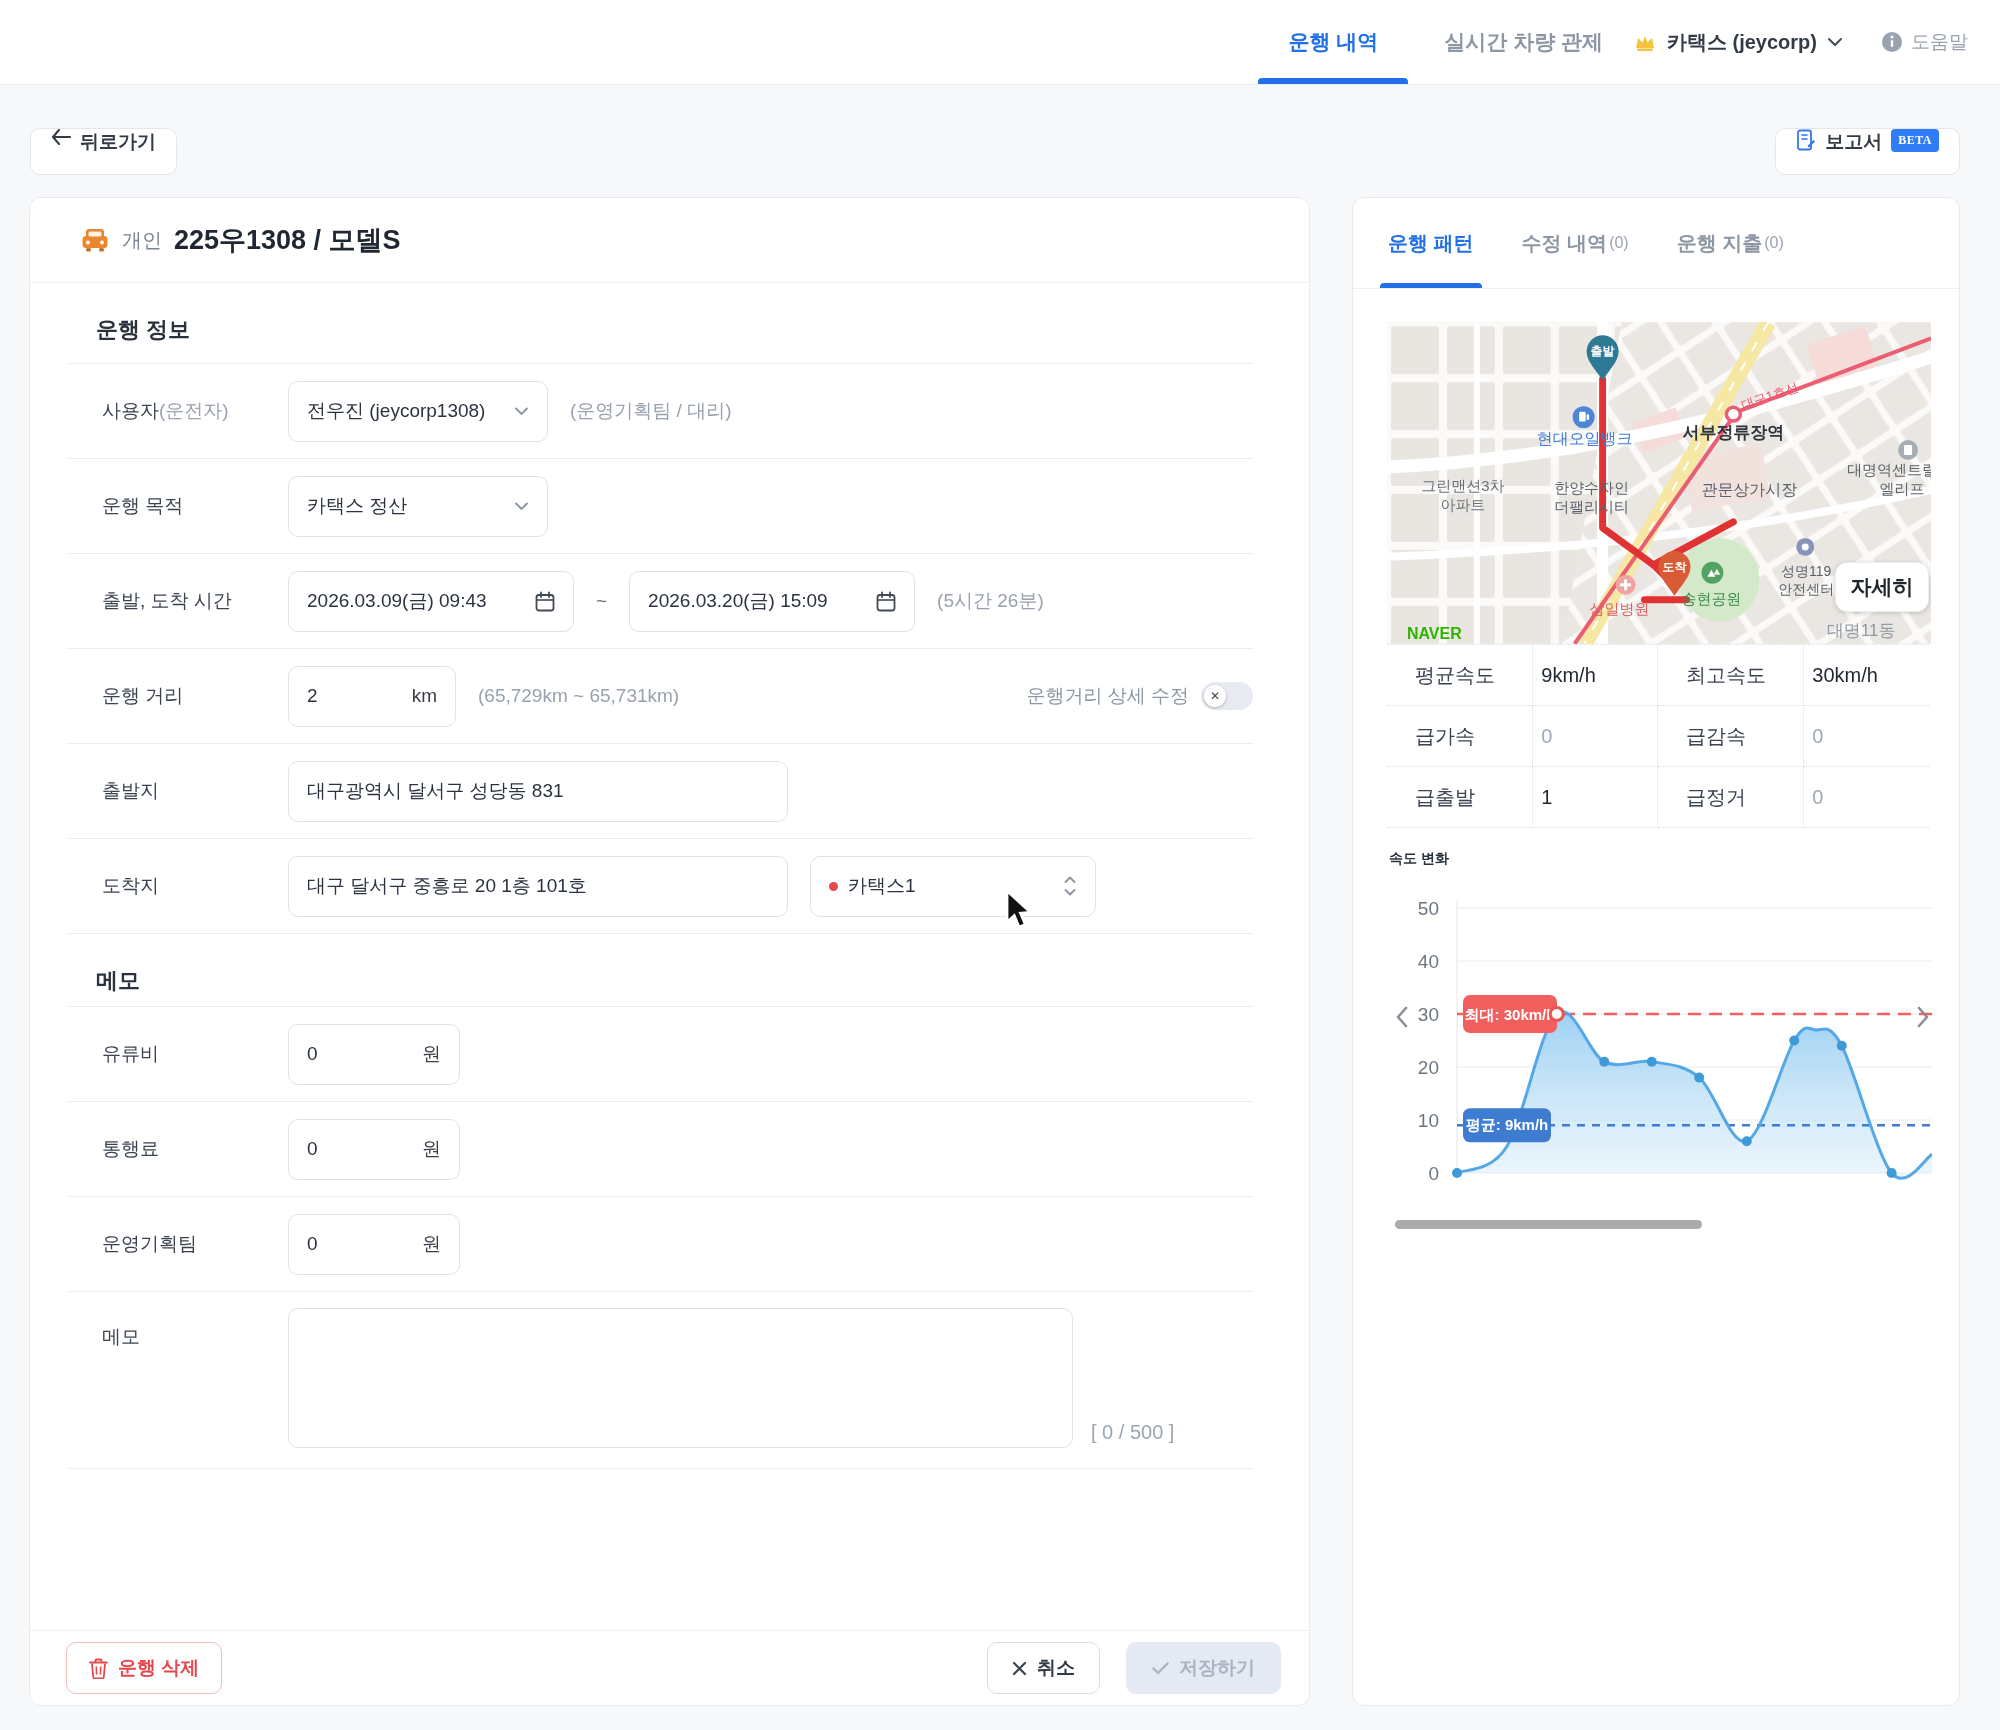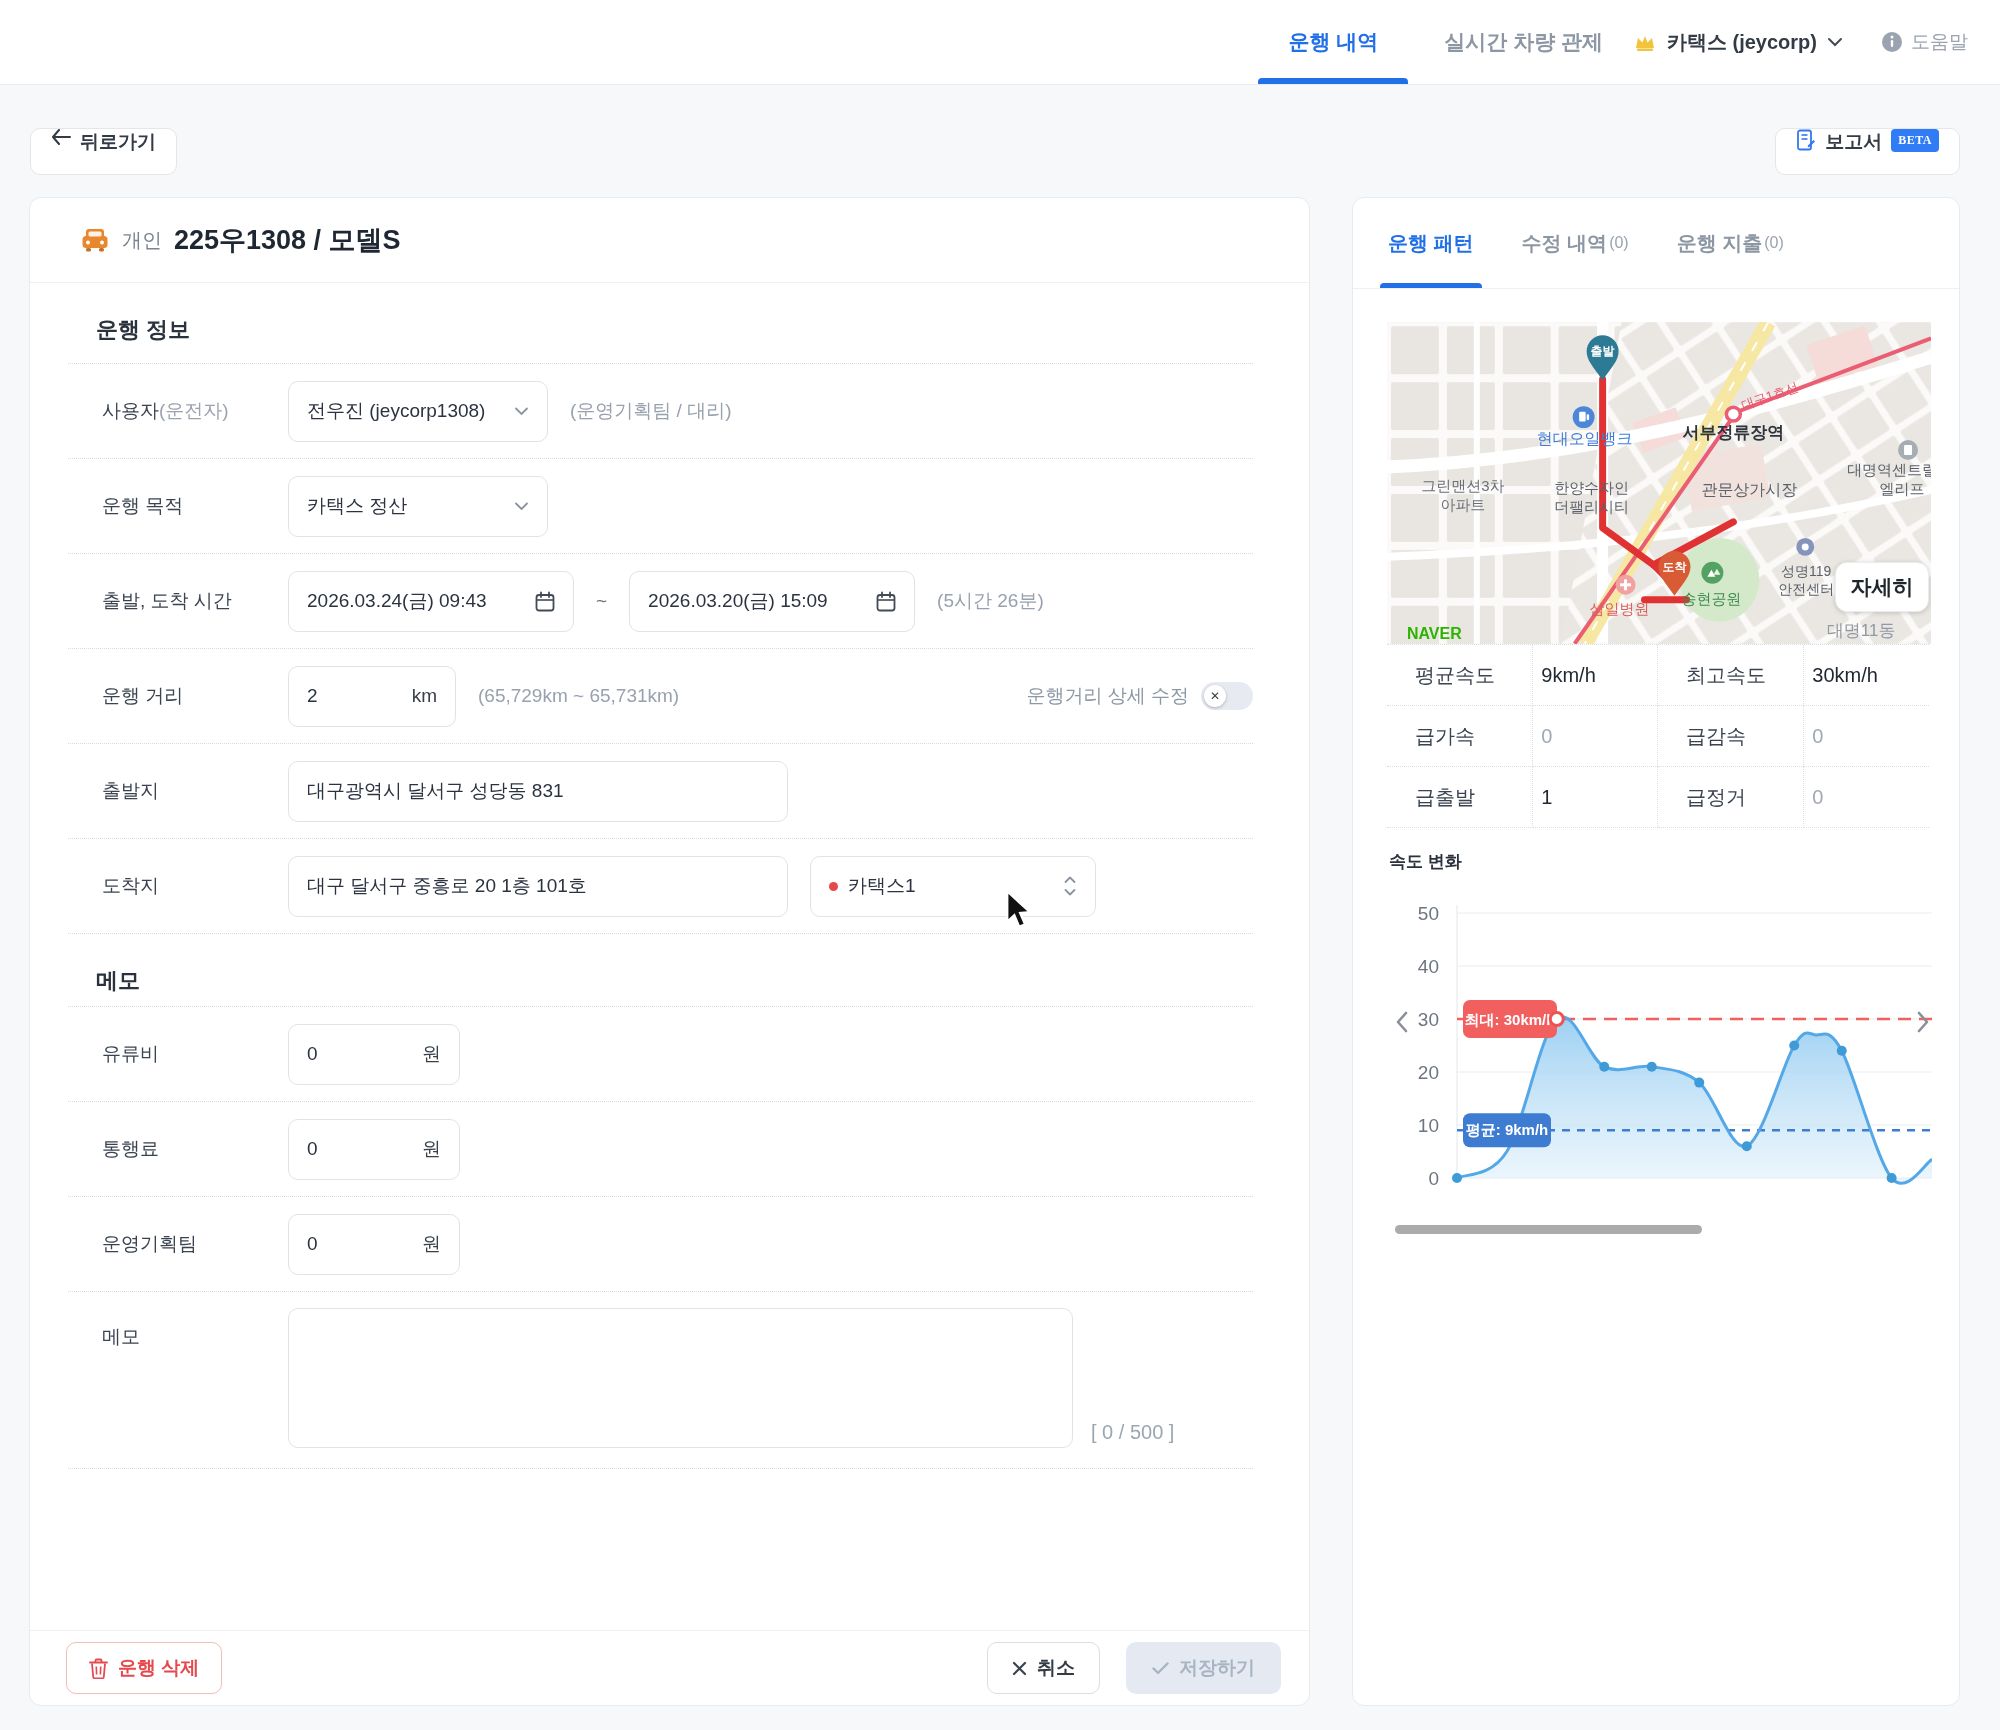--- a/index.html
+++ b/index.html
@@ -64,21 +64,21 @@
   .ptab .cnt{font-size:16px;font-weight:normal;color:#9aa3af;margin-left:2px;}
   .panel-body{padding:33px 30px 0 34px;}
   .mapbox{position:relative;width:544px;height:322px;overflow:hidden;background:#f1efec;cursor:grab;}
   .map-detail-btn{position:absolute;right:2px;top:240px;width:94px;height:50px;background:#fff;border:1px solid #ececec;border-radius:12px;box-shadow:0 1px 5px rgba(0,0,0,.18);font-size:21px;font-weight:bold;color:#1f252c;cursor:pointer;font-family:inherit;}
   .stats{display:grid;grid-template-columns:27% 23% 27% 23%;}
   .scell{height:61px;display:flex;align-items:center;border-bottom:1px dotted #d9dee4;font-size:20px;color:#1f2630;padding-left:8px;box-sizing:border-box;}
   .scell.lab{color:#3a4350;padding-left:28px;}
   .scell.csep{border-right:1px dotted #d9dee4;}
   .scell.dim{color:#a0a8b3;}
   .stats{border-top:1px dotted #d9dee4;}
-  .chart-title{font-size:17px;font-weight:bold;color:#2a323d;margin:22px 0 8px 2px;}
+  .chart-title{font-size:14px;font-weight:bold;color:#2a323d;margin:22px 0 8px 2px;}
   .chart-wrap{position:relative;width:545px;}
   .chev{position:absolute;width:26px;height:26px;display:flex;align-items:center;justify-content:center;cursor:pointer;top:128px;}
   .chev.l{left:2px;} .chev.r{right:-4px;}
   .hscroll{margin:20px 0 0 8px;width:500px;height:9px;}
   .hthumb{width:307px;height:9px;border-radius:5px;background:#ababab;cursor:pointer;}
 
   .cursor{position:absolute;left:1005px;top:890px;pointer-events:none;z-index:50;}
 </style>
 </head>
 <body>
@@ -177,21 +177,21 @@
                   <polyline points="2,1.5 7.5,7 13,1.5" fill="none" stroke="#8a93a0" stroke-width="1.8" stroke-linecap="round"></polyline>
                 </svg>
             </div>
           </div>
         </div>
 
         <div class="frow">
           <div class="flabel">출발, 도착 시간</div>
           <div class="fctl">
             <div class="inputbox" style="width:286px">
-              <span>2026.03.24(금) 09:43</span>
+              <span>2026.03.09(금) 09:43</span>
               <svg width="20" height="21" viewBox="0 0 20 21">
                   <rect x="1.5" y="4" width="17" height="15.5" rx="2.5" fill="none" stroke="#424a54" stroke-width="1.8"></rect>
                   <line x1="6" y1="1.5" x2="6" y2="6" stroke="#424a54" stroke-width="1.8" stroke-linecap="round"></line>
                   <line x1="14" y1="1.5" x2="14" y2="6" stroke="#424a54" stroke-width="1.8" stroke-linecap="round"></line>
                   <line x1="2" y1="9" x2="18" y2="9" stroke="#424a54" stroke-width="1.6"></line>
                 </svg>
             </div>
             <span class="tilde">~</span>
             <div class="inputbox" style="width:286px">
               <span>2026.03.20(금) 15:09</span>

